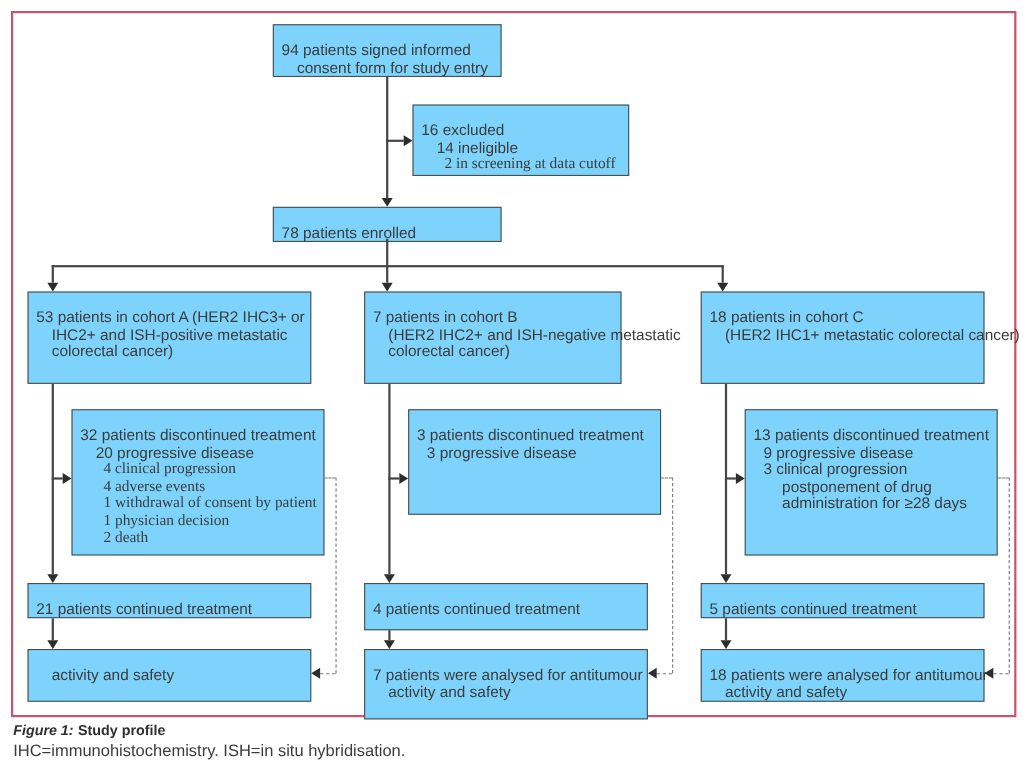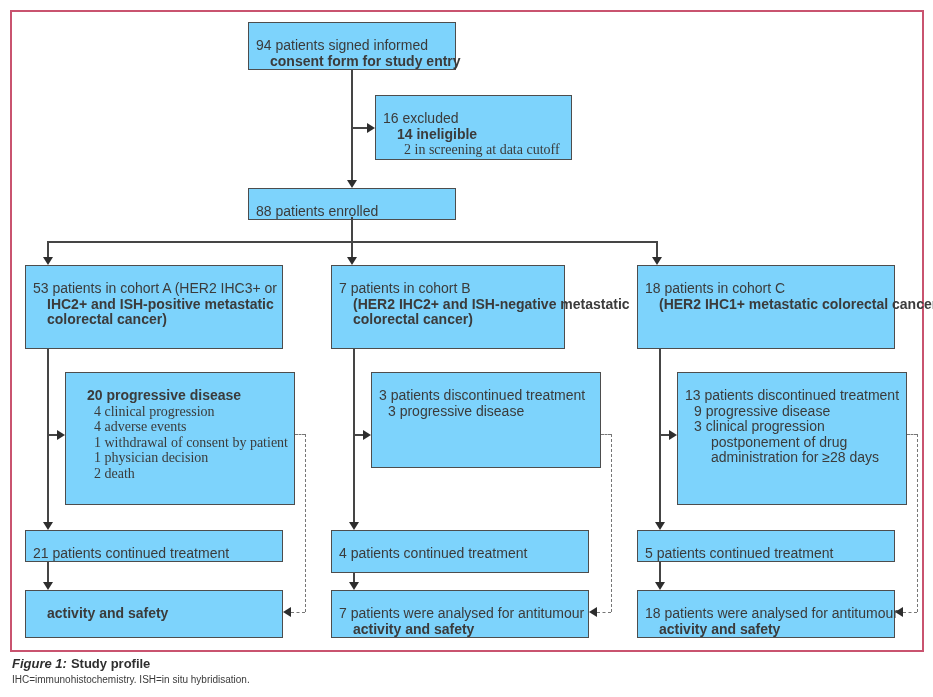--- a/index.html
+++ b/index.html
@@ -9,32 +9,32 @@
   #stage{
     position:relative;width:933px;height:697px;background:#fff;overflow:hidden;
     font-family:"Liberation Sans","DejaVu Sans",sans-serif;color:var(--tc);
   }
   .frame{position:absolute;left:10px;top:10px;width:910px;height:638px;border:2px solid var(--frame);background:#fff;}
   .box{
     position:absolute;box-sizing:border-box;border:1.5px solid var(--bb);background:#7dd3fc;
     padding:15px 7px;font-size:14px;line-height:15.6px;color:var(--tc);
   }
   .ln{white-space:nowrap;}
-  .i1{margin-left:14px;font-weight:bold;} .i2{margin-left:21px;font-family:Liberation Serif, serif;} .is{margin-left:9px;} .i3{margin-left:26px;}
+  .i1{margin-left:14px;} .i2{margin-left:21px;font-family:Liberation Serif, serif;} .is{margin-left:9px;} .i3{margin-left:26px;}
   .vl{position:absolute;width:1.5px;background:var(--lc);}
   .hl{position:absolute;height:1.5px;background:var(--lc);}
   .dv{position:absolute;width:0;border-left:1.5px dashed var(--dc);}
   .dh{position:absolute;height:0;border-top:1.5px dashed var(--dc);}
   .a-d{position:absolute;width:0;height:0;border-left:5px solid transparent;border-right:5px solid transparent;border-top:8px solid var(--ac);}
   .a-r{position:absolute;width:0;height:0;border-top:5px solid transparent;border-bottom:5px solid transparent;border-left:8px solid var(--ac);}
   .a-l{position:absolute;width:0;height:0;border-top:5px solid transparent;border-bottom:5px solid transparent;border-right:8px solid var(--ac);}
   .caption{position:absolute;left:12px;top:656px;font-size:13px;font-weight:bold;color:#2f2f2f;}
   .cap-label{font-style:italic;}
   .cap-title{margin-left:4px;}
-  .cap-note{position:absolute;left:12px;top:674px;font-size:10px;font-weight:normal;color:var(--tc);}
+  .cap-note{position:absolute;left:12px;top:674px;font-size:15px;font-weight:normal;color:var(--tc);}
 </style>
 </head>
 <body>
 
 <div id="stage">
   <div class="frame"></div>
 
   <div class="box" style="left:248px;top:22px;width:208px;height:48px">
     <div class="ln">94 patients signed informed</div>
     <div class="ln i1">consent form for study entry</div>
@@ -45,21 +45,21 @@
   <div class="hl" style="left:351px;top:127px;width:16px"></div>
   <div class="a-r" style="left:367px;top:123px"></div>
 
   <div class="box" style="left:375px;top:95px;width:197px;height:65px">
     <div class="ln">16 excluded</div>
     <div class="ln i1">14 ineligible</div>
     <div class="ln i2">2 in screening at data cutoff</div>
   </div>
 
   <div class="box" style="left:248px;top:188px;width:208px;height:29px">
-    <div class="ln">88 patients enrolled</div>
+    <div class="ln">78 patients enrolled</div>
   </div>
 
   <div class="vl" style="left:351px;top:217px;height:25px"></div>
   <div class="hl" style="left:47px;top:241px;width:611px"></div>
   <div class="vl" style="left:47px;top:241px;height:16px"></div>
   <div class="a-d" style="left:43px;top:257px"></div>
   <div class="vl" style="left:351px;top:241px;height:16px"></div>
   <div class="a-d" style="left:347px;top:257px"></div>
   <div class="vl" style="left:656px;top:241px;height:16px"></div>
   <div class="a-d" style="left:652px;top:257px"></div>
@@ -106,20 +106,21 @@
   <div class="hl" style="left:659px;top:434px;width:10px"></div>
   <div class="a-r" style="left:669px;top:430px"></div>
   <div class="vl" style="left:659px;top:562px;height:20px"></div>
   <div class="a-d" style="left:655px;top:582px"></div>
   <div class="dh" style="left:907px;top:434px;width:10px"></div>
   <div class="dv" style="left:917px;top:434px;height:178px"></div>
   <div class="dh" style="left:903px;top:612px;width:14px"></div>
   <div class="a-l" style="left:895px;top:607px"></div>
 
   <div class="box" style="left:65px;top:372px;width:230px;height:133px">
+    <div class="ln">32 patients discontinued treatment</div>
     <div class="ln i1">20 progressive disease</div>
     <div class="ln i2">4 clinical progression</div>
     <div class="ln i2">4 adverse events</div>
     <div class="ln i2">1 withdrawal of consent by patient</div>
     <div class="ln i2">1 physician decision</div>
     <div class="ln i2">2 death</div>
   </div>
   <div class="box" style="left:371px;top:372px;width:230px;height:96px">
     <div class="ln">3 patients discontinued treatment</div>
     <div class="ln is">3 progressive disease</div>
@@ -138,21 +139,21 @@
   <div class="box" style="left:331px;top:530px;width:258px;height:43px">
     <div class="ln">4 patients continued treatment</div>
   </div>
   <div class="box" style="left:637px;top:530px;width:258px;height:32px">
     <div class="ln">5 patients continued treatment</div>
   </div>
 
   <div class="box" style="left:25px;top:590px;width:258px;height:48px">
     <div class="ln i1">activity and safety</div>
   </div>
-  <div class="box" style="left:331px;top:590px;width:258px;height:48px">
+  <div class="box" style="left:331px;top:590px;width:258px;height:64px">
     <div class="ln">7 patients were analysed for antitumour</div>
     <div class="ln i1">activity and safety</div>
   </div>
   <div class="box" style="left:637px;top:590px;width:258px;height:48px">
     <div class="ln">18 patients were analysed for antitumour</div>
     <div class="ln i1">activity and safety</div>
   </div>
 
   <div class="caption">
     <span class="cap-label">Figure 1:</span><span class="cap-title">Study profile</span>

